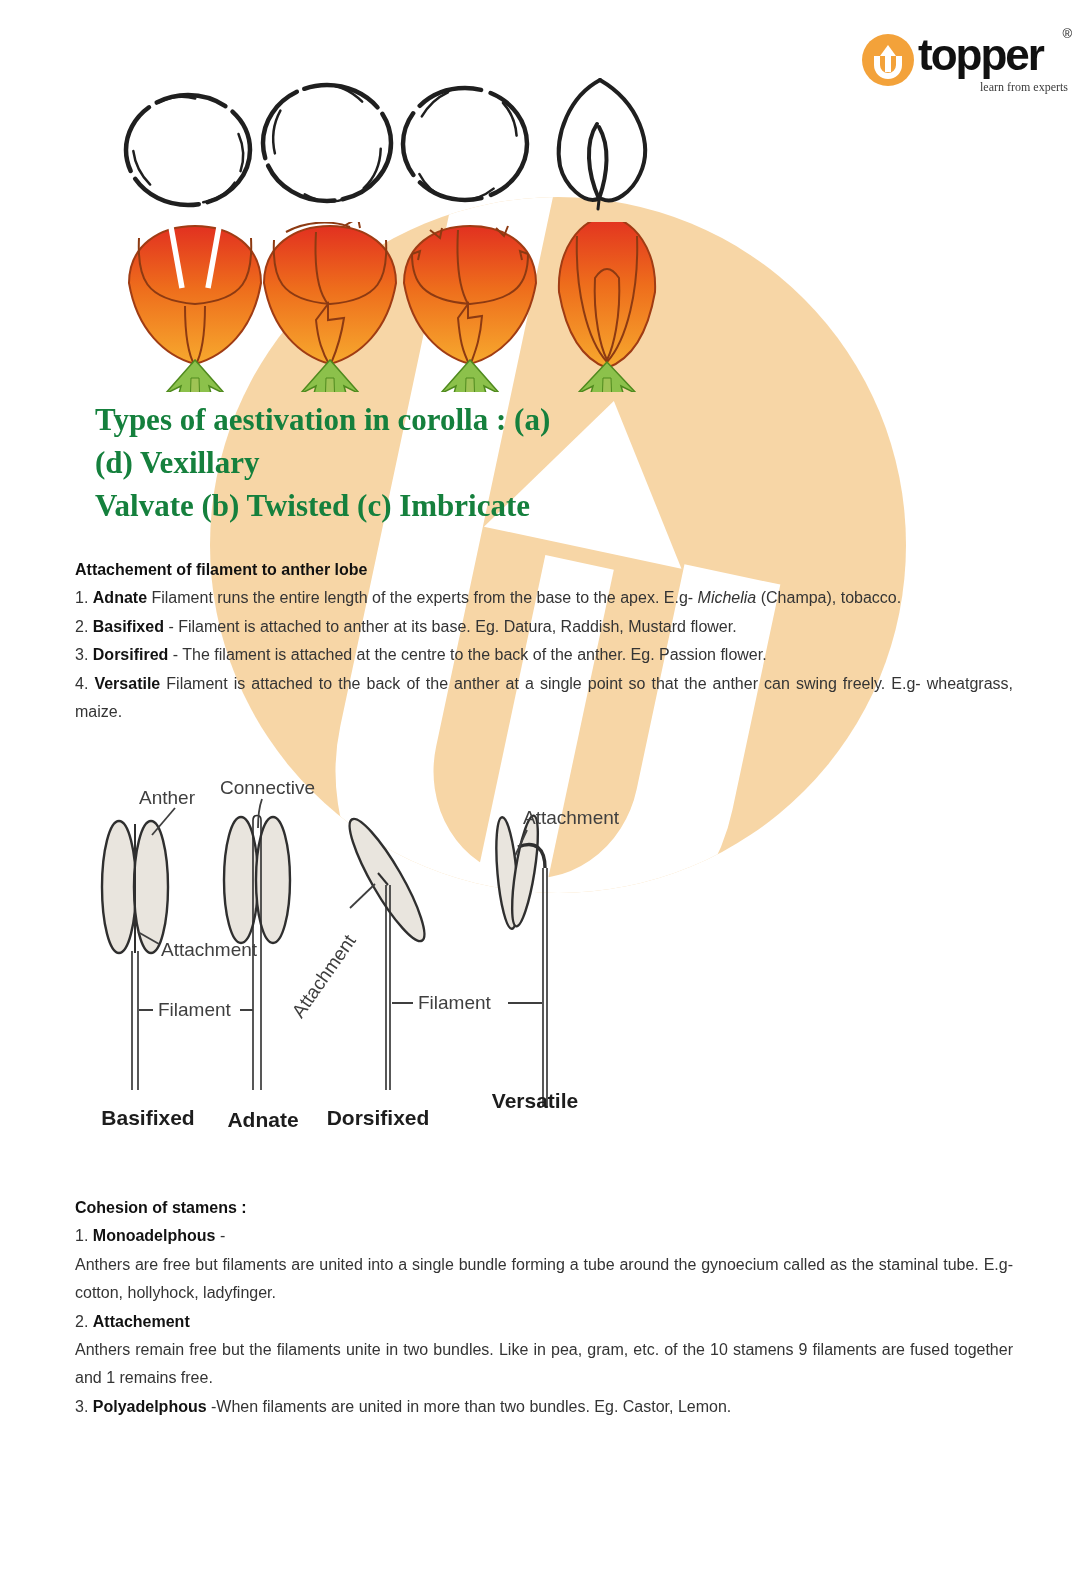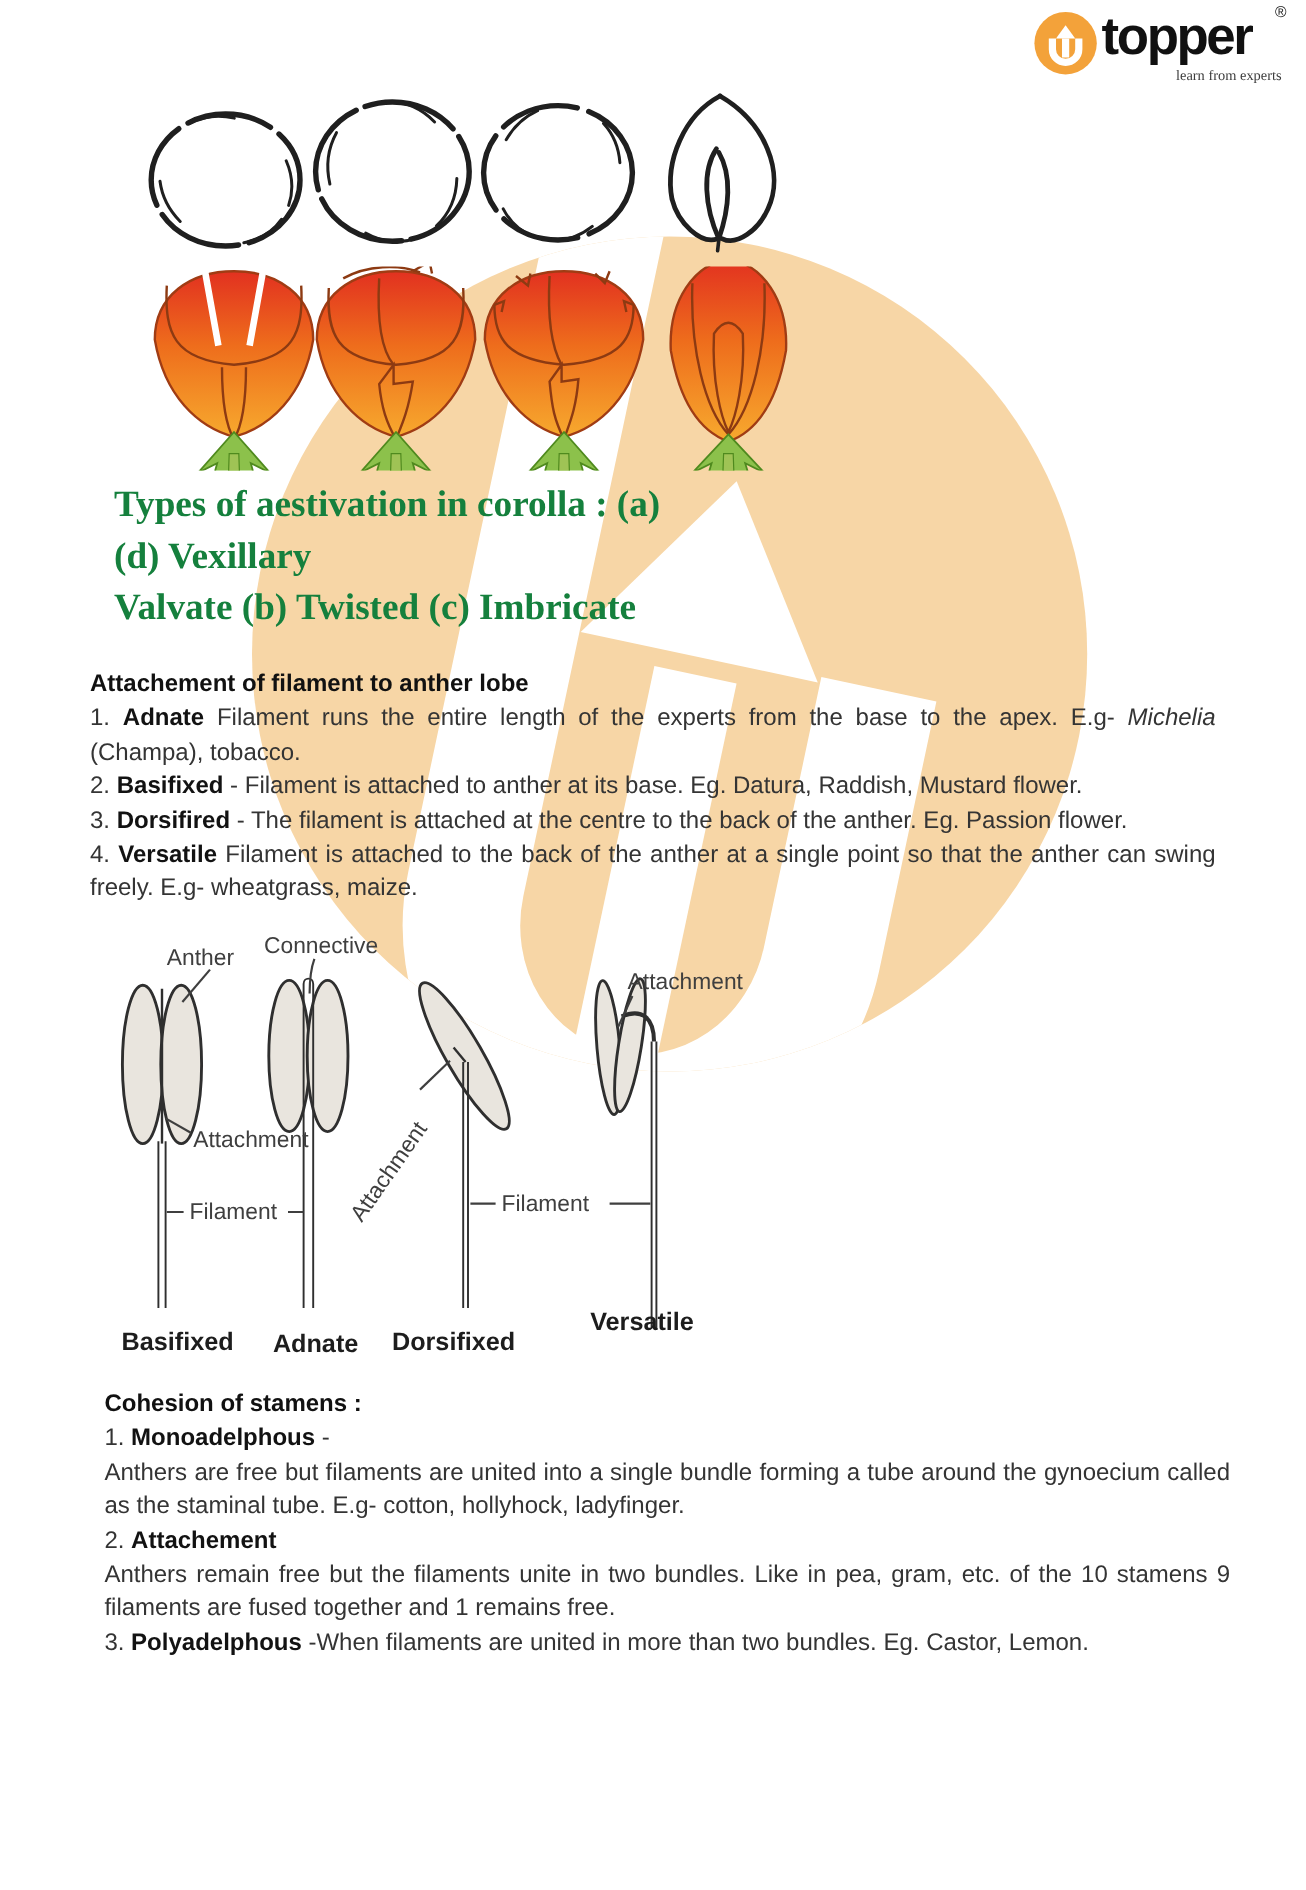--- a/index.html
+++ b/index.html
@@ -2,38 +2,38 @@
 <html><head>
 <meta charset="utf-8">
 <style>
   html,body{margin:0;padding:0;background:#ffffff;}
   body{width:1088px;height:1575px;position:relative;overflow:hidden;
        font-family:"Liberation Sans",sans-serif;color:#2e2e2e;}
   .abs{position:absolute;}
   
   #watermark{left:0;top:0;width:1088px;height:1575px;z-index:0;pointer-events:none;}
   
-  #logo{right:14px;top:0;width:214px;height:74px;z-index:5;}
+  #logo{right:14px;top:24px;width:214px;height:74px;z-index:5;}
   #logo .brand{position:absolute;left:58px;top:6px;font-size:44px;font-weight:bold;
         letter-spacing:-2px;color:#111;font-family:"Liberation Sans",sans-serif;}
   #logo .reg{position:absolute;right:2px;top:2px;font-size:13px;color:#222;}
   #logo .tagline{position:absolute;right:6px;top:56px;font-size:12px;
         font-family:"Liberation Serif",serif;color:#3c3c3c;}
   
   #caption{left:95px;top:398px;width:600px;z-index:3;
         font-family:"Liberation Serif",serif;font-weight:bold;
         font-size:31px;line-height:43px;color:#15803d;}
   
-  .textblock{width:938px;left:75px;z-index:3;font-size:20px;line-height:28.4px;color:#343434;}
+  .textblock{width:938px;left:75px;z-index:3;font-size:16px;line-height:28.4px;color:#343434;}
   .textblock p{margin:0;text-align:justify;}
   .textblock .head{font-weight:bold;color:#111;text-align:left;}
   .b{font-weight:bold;color:#121212;}
   .i{font-style:italic;}
   #attach-text{top:556px;}
-  #cohesion-text{top:1156px;margin-left:12px;}
+  #cohesion-text{top:1194px;}
   
   #aestivation-circles{left:108px;top:72px;z-index:2;}
   #aestivation-flowers{left:108px;top:222px;z-index:2;}
   #anther-diagram{left:95px;top:772px;z-index:3;}
   svg text{font-family:"Liberation Sans",sans-serif;}
   .dlabel{font-size:19px;fill:#3f3f3f;}
   .dname{font-size:21px;font-weight:bold;fill:#1d1d1d;}
 </style>
 </head>
 <body>

